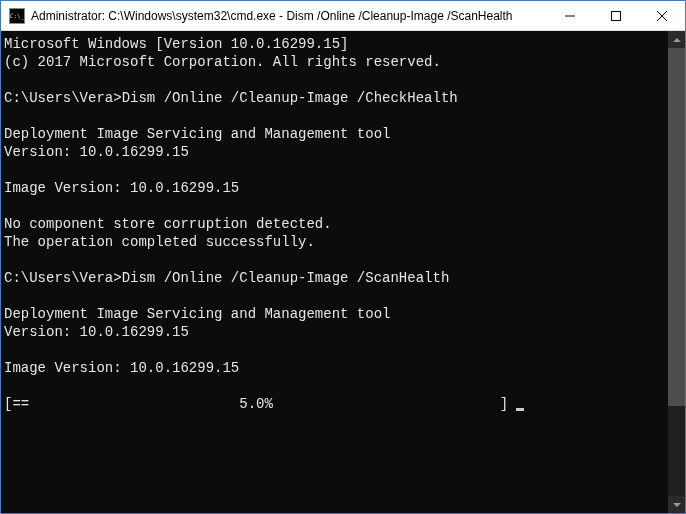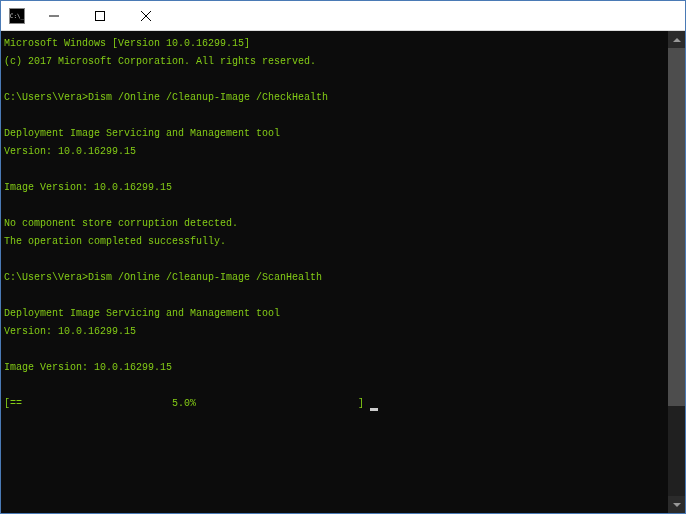--- a/index.html
+++ b/index.html
@@ -66,23 +66,23 @@
     }
     .terminal-wrap {
       flex: 1;
       display: flex;
       background: #0c0c0c;
       overflow: hidden;
     }
     .terminal {
       flex: 1;
       background: #0c0c0c;
-      color: #84cc16;
+      color: #e5e5e5;
       font-family: Consolas, 'Courier New', monospace;
-      font-size: 10px;
+      font-size: 14px;
       line-height: 18px;
       padding: 4px 3px 0 3px;
       white-space: pre;
       overflow: hidden;
     }
     .scrollbar {
       width: 17px;
       background: #2b2b2b;
       display: flex;
       flex-direction: column;
@@ -118,20 +118,21 @@
       background: #cccccc;
       vertical-align: bottom;
       margin-bottom: 2px;
     }
   </style>
 </head>
 <body>
 
 <div class="titlebar">
   <div class="titlebar-icon"></div>
+  <div class="titlebar-text">Administrator: C:\Windows\system32\cmd.exe - Dism  /Online /Cleanup-Image /ScanHealth</div>
   <div class="window-controls">
     <div class="window-control">
       <svg width="10" height="10" viewBox="0 0 10 10">
           <line x1="0" y1="5" x2="10" y2="5" stroke="currentColor" stroke-width="1"></line>
         </svg>
     </div>
     <div class="window-control">
       <svg width="10" height="10" viewBox="0 0 10 10">
           <rect x="0.5" y="0.5" width="9" height="9" fill="none" stroke="currentColor" stroke-width="1"></rect>
         </svg>

